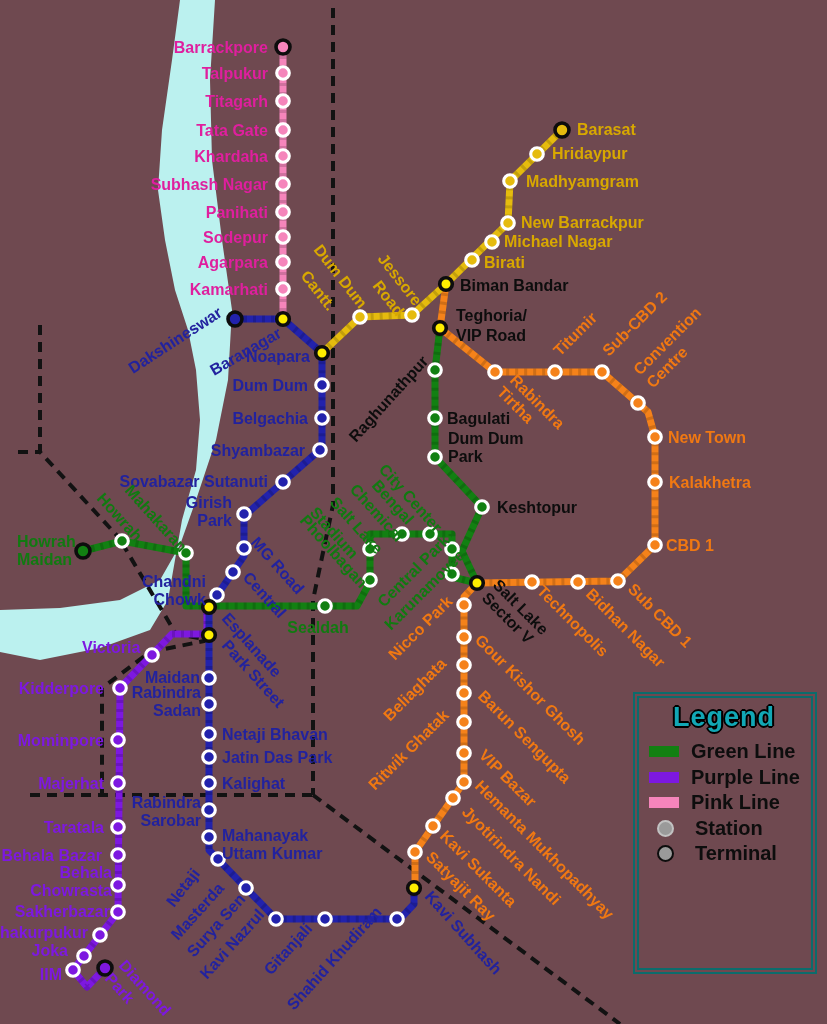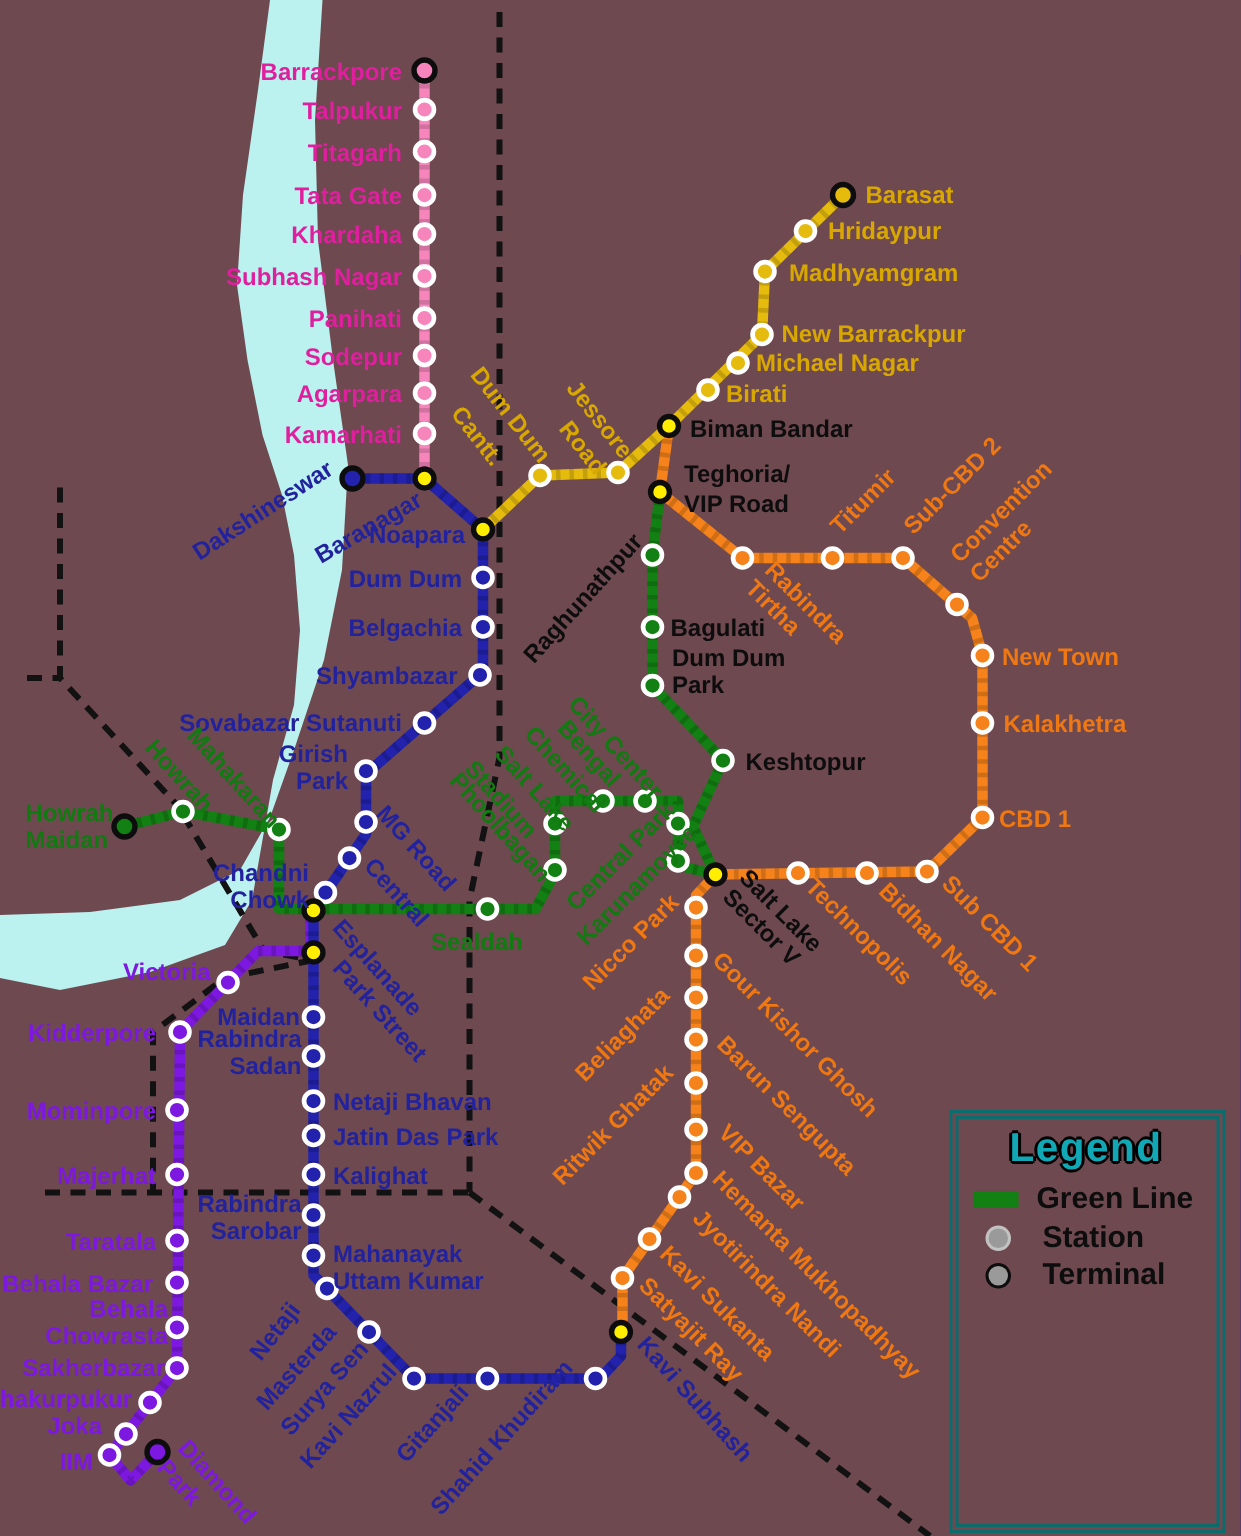--- a/index.html
+++ b/index.html
@@ -2,21 +2,21 @@
 <html><head>
 <meta charset="utf-8">
 <style>
   html,body{margin:0;padding:0;background:#3a2b2e;}
   #stage{position:relative;width:827px;height:1024px;overflow:hidden;
          font-family:"Liberation Sans",sans-serif;background:#8b5cf6;}
   #map{position:absolute;left:0;top:0;}
   #map text{font-family:"Liberation Sans",sans-serif;font-weight:700;}
   #legend{position:absolute;left:633px;top:692px;width:184px;height:282px;
           border:6px double #0c6c6c;box-sizing:border-box;background:#6f4950;
-          padding:2px 0 0 10px;margin-top:48px;}
+          padding:2px 0 0 10px;}
   #legend .title{font-size:27px;font-weight:700;color:#12a7b5;text-align:center;
           letter-spacing:1px;margin:2px 12px 6px 0;
           text-shadow:-2px 0 #000,2px 0 #000,0 -2px #000,0 2px #000,
                       -1px -1px #000,1px 1px #000,-1px 1px #000,1px -1px #000;}
   .lg-row{display:flex;align-items:center;height:25.5px;}
   .lg-swatch{width:30px;height:11px;flex:0 0 30px;}
   .lg-dot{width:13px;height:13px;border-radius:50%;flex:0 0 13px;margin:0 9px 0 8px;}
   .lg-label{font-size:20px;font-weight:700;color:#0d0d0d;margin-left:12px;white-space:nowrap;}
   .lg-dot+.lg-label{margin-left:12px;}
 </style>
@@ -252,20 +252,28 @@
       <text x="104" y="979" fill="#7d18e0" font-size="16" text-anchor="start" transform="rotate(48 104 979)">Park</text>
     </svg>
   <div id="legend">
     <div class="title">Legend</div>
     <div id="legend-items">
         <div class="lg-row">
           <div class="lg-swatch" style="background: rgb(18, 128, 18);"></div>
           <span class="lg-label">Green Line</span>
         </div>
         <div class="lg-row">
+          <div class="lg-swatch" style="background: rgb(125, 24, 224);"></div>
+          <span class="lg-label">Purple Line</span>
+        </div>
+        <div class="lg-row">
+          <div class="lg-swatch" style="background: rgb(245, 133, 187);"></div>
+          <span class="lg-label">Pink Line</span>
+        </div>
+        <div class="lg-row">
           <div class="lg-dot" style="background: rgb(154, 154, 154); border: 2px solid rgb(194, 194, 194);"></div>
           <span class="lg-label">Station</span>
         </div>
         <div class="lg-row">
           <div class="lg-dot" style="background: rgb(154, 154, 154); border: 2.5px solid rgb(13, 13, 13);"></div>
           <span class="lg-label">Terminal</span>
         </div>
       </div>
   </div>
 </div>

